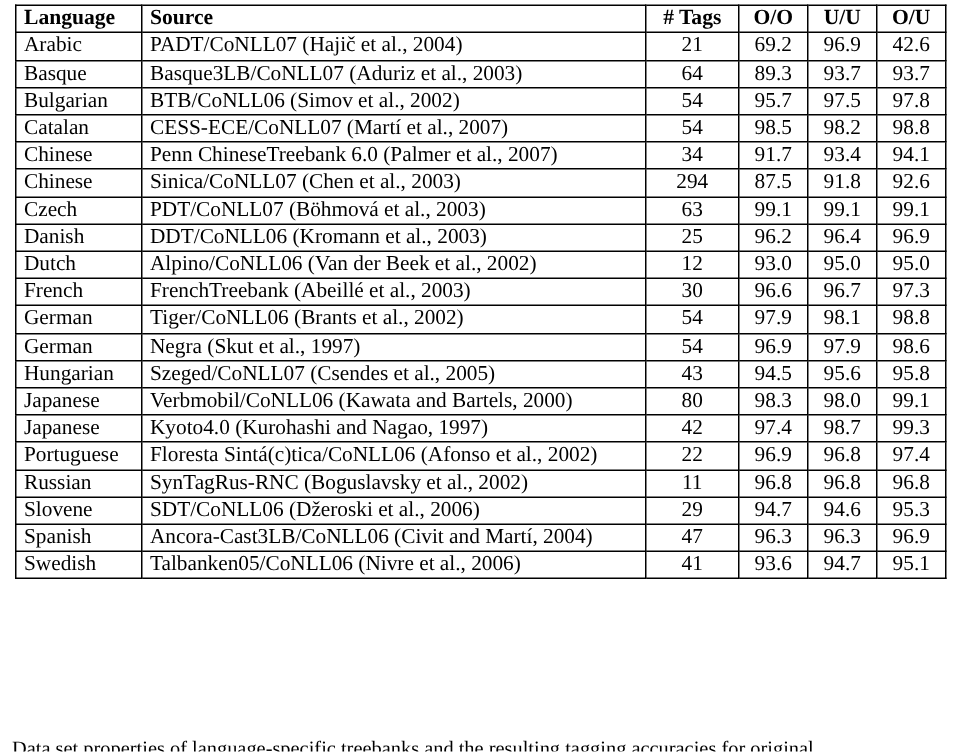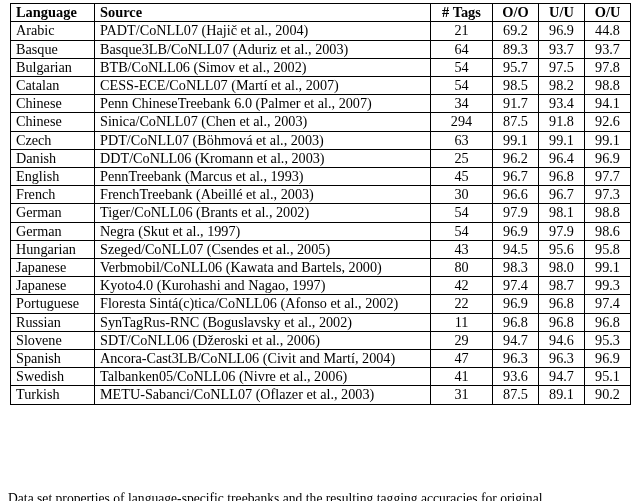--- a/index.html
+++ b/index.html
@@ -102,21 +102,21 @@
           <th class="al-center">O/U</th>
         </tr>
       </thead>
       <tbody id="table-body">
           <tr>
             <td class="al-left">Arabic</td>
             <td class="al-left">PADT/CoNLL07 (Hajič et al., 2004)</td>
             <td class="al-center">21</td>
             <td class="al-center">69.2</td>
             <td class="al-center">96.9</td>
-            <td class="al-center">44.8</td>
+            <td class="al-center">42.6</td>
           </tr>
           <tr>
             <td class="al-left">Basque</td>
             <td class="al-left">Basque3LB/CoNLL07 (Aduriz et al., 2003)</td>
             <td class="al-center">64</td>
             <td class="al-center">89.3</td>
             <td class="al-center">93.7</td>
             <td class="al-center">93.7</td>
           </tr>
           <tr>
@@ -161,26 +161,26 @@
           </tr>
           <tr>
             <td class="al-left">Danish</td>
             <td class="al-left">DDT/CoNLL06 (Kromann et al., 2003)</td>
             <td class="al-center">25</td>
             <td class="al-center">96.2</td>
             <td class="al-center">96.4</td>
             <td class="al-center">96.9</td>
           </tr>
           <tr>
-            <td class="al-left">English</td>
-            <td class="al-left">PennTreebank (Marcus et al., 1993)</td>
-            <td class="al-center">45</td>
-            <td class="al-center">96.7</td>
-            <td class="al-center">96.8</td>
-            <td class="al-center">97.7</td>
+            <td class="al-left">Dutch</td>
+            <td class="al-left">Alpino/CoNLL06 (Van der Beek et al., 2002)</td>
+            <td class="al-center">12</td>
+            <td class="al-center">93.0</td>
+            <td class="al-center">95.0</td>
+            <td class="al-center">95.0</td>
           </tr>
           <tr>
             <td class="al-left">French</td>
             <td class="al-left">FrenchTreebank (Abeillé et al., 2003)</td>
             <td class="al-center">30</td>
             <td class="al-center">96.6</td>
             <td class="al-center">96.7</td>
             <td class="al-center">97.3</td>
           </tr>
           <tr>
@@ -256,27 +256,19 @@
             <td class="al-center">96.9</td>
           </tr>
           <tr>
             <td class="al-left">Swedish</td>
             <td class="al-left">Talbanken05/CoNLL06 (Nivre et al., 2006)</td>
             <td class="al-center">41</td>
             <td class="al-center">93.6</td>
             <td class="al-center">94.7</td>
             <td class="al-center">95.1</td>
           </tr>
-          <tr>
-            <td class="al-left">Turkish</td>
-            <td class="al-left">METU-Sabanci/CoNLL07 (Oflazer et al., 2003)</td>
-            <td class="al-center">31</td>
-            <td class="al-center">87.5</td>
-            <td class="al-center">89.1</td>
-            <td class="al-center">90.2</td>
-          </tr>
         </tbody>
     </table>
   </div>
 
   <div class="caption">Data set properties of language-specific treebanks and the resulting tagging accuracies for original</div>
 
 </div>
 
 </body></html>

